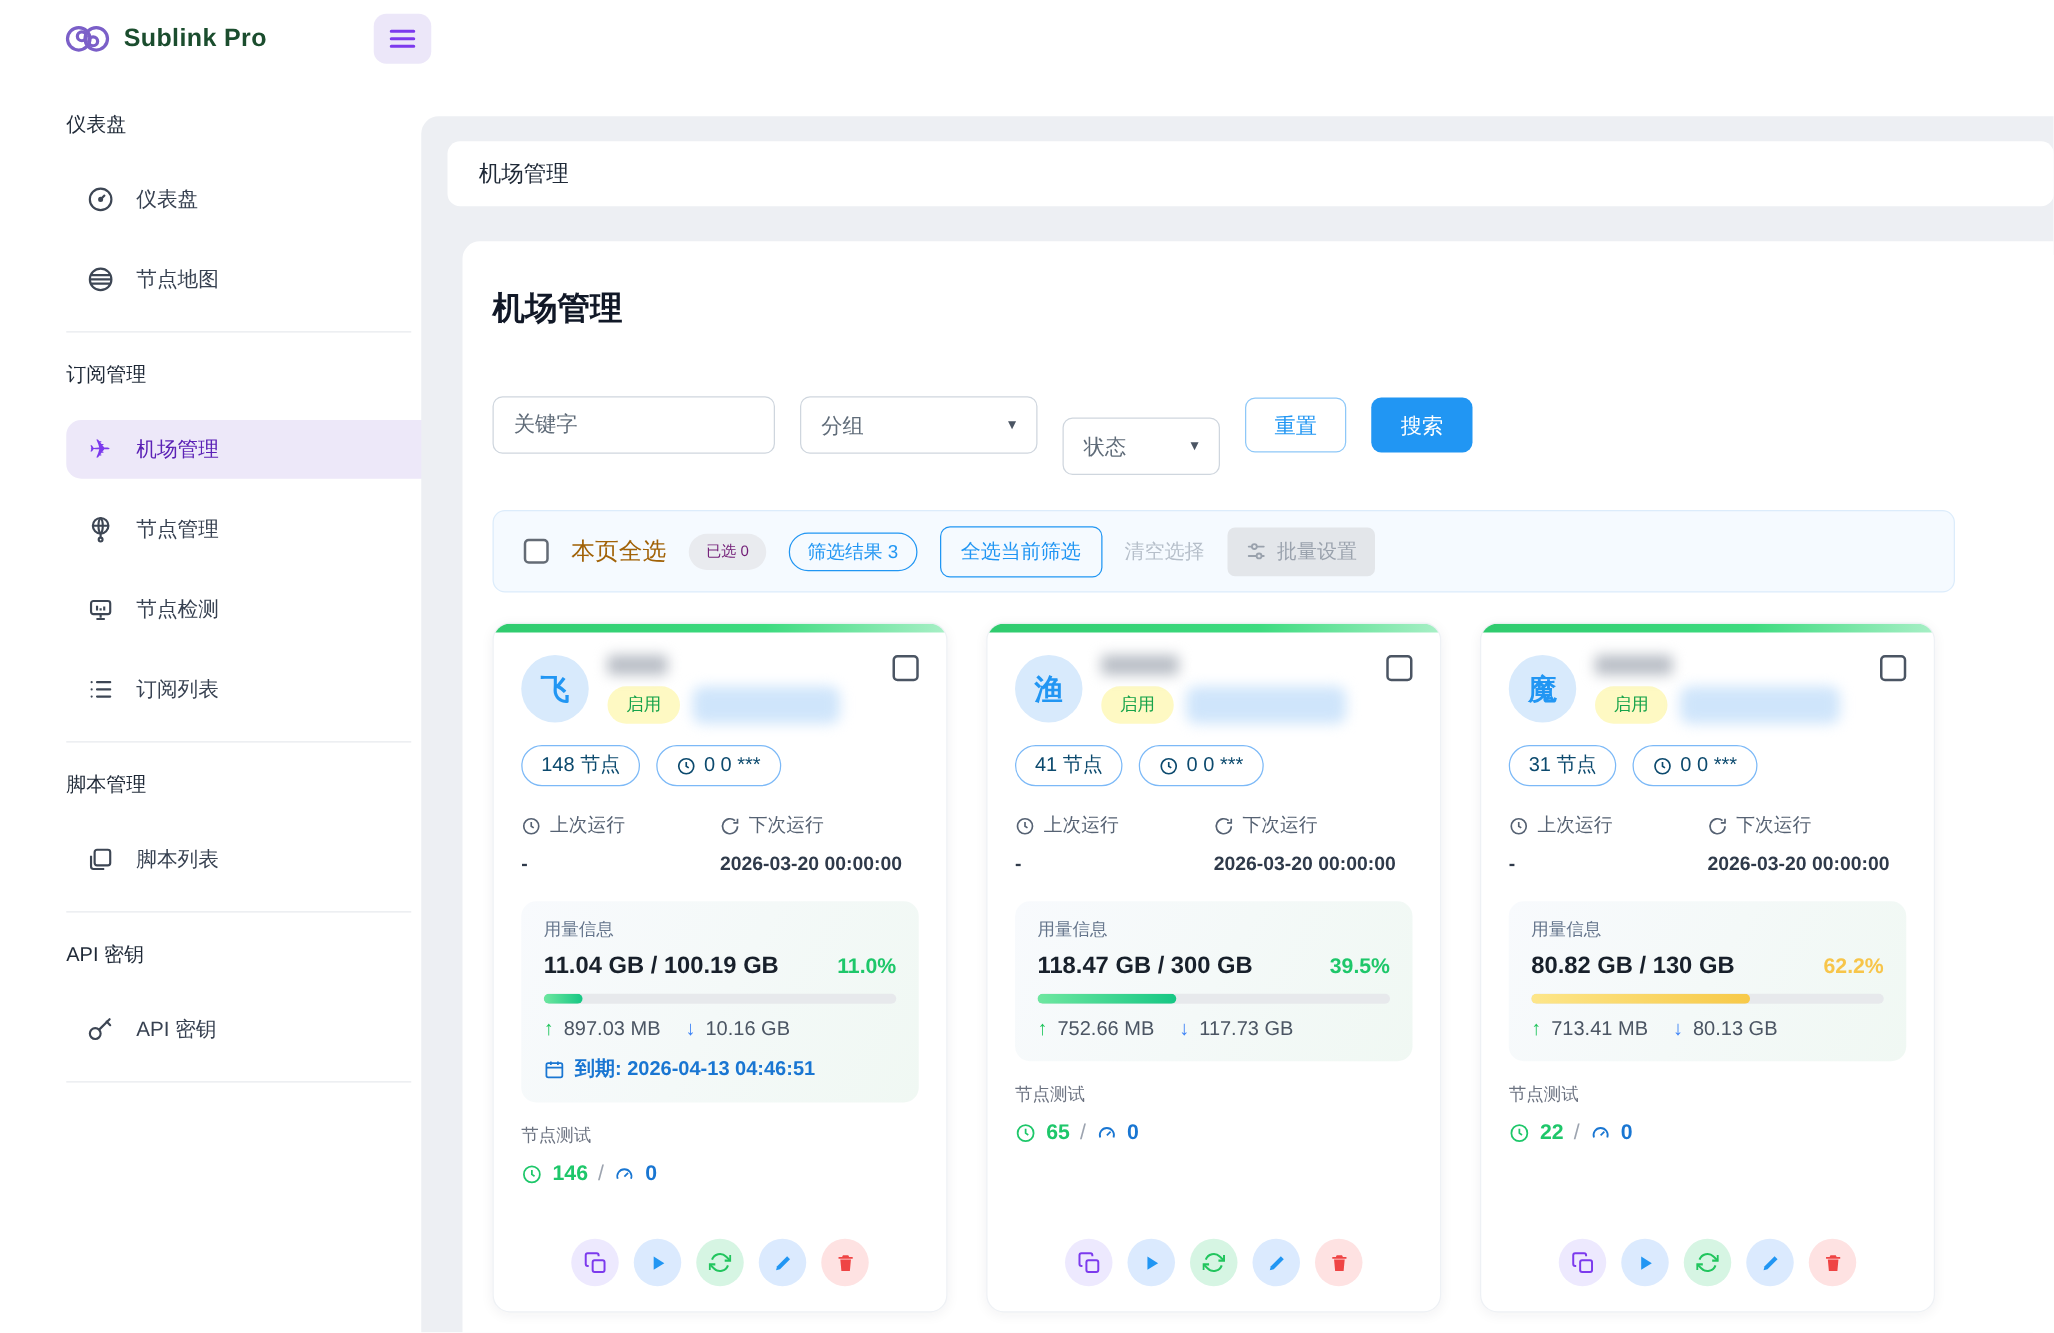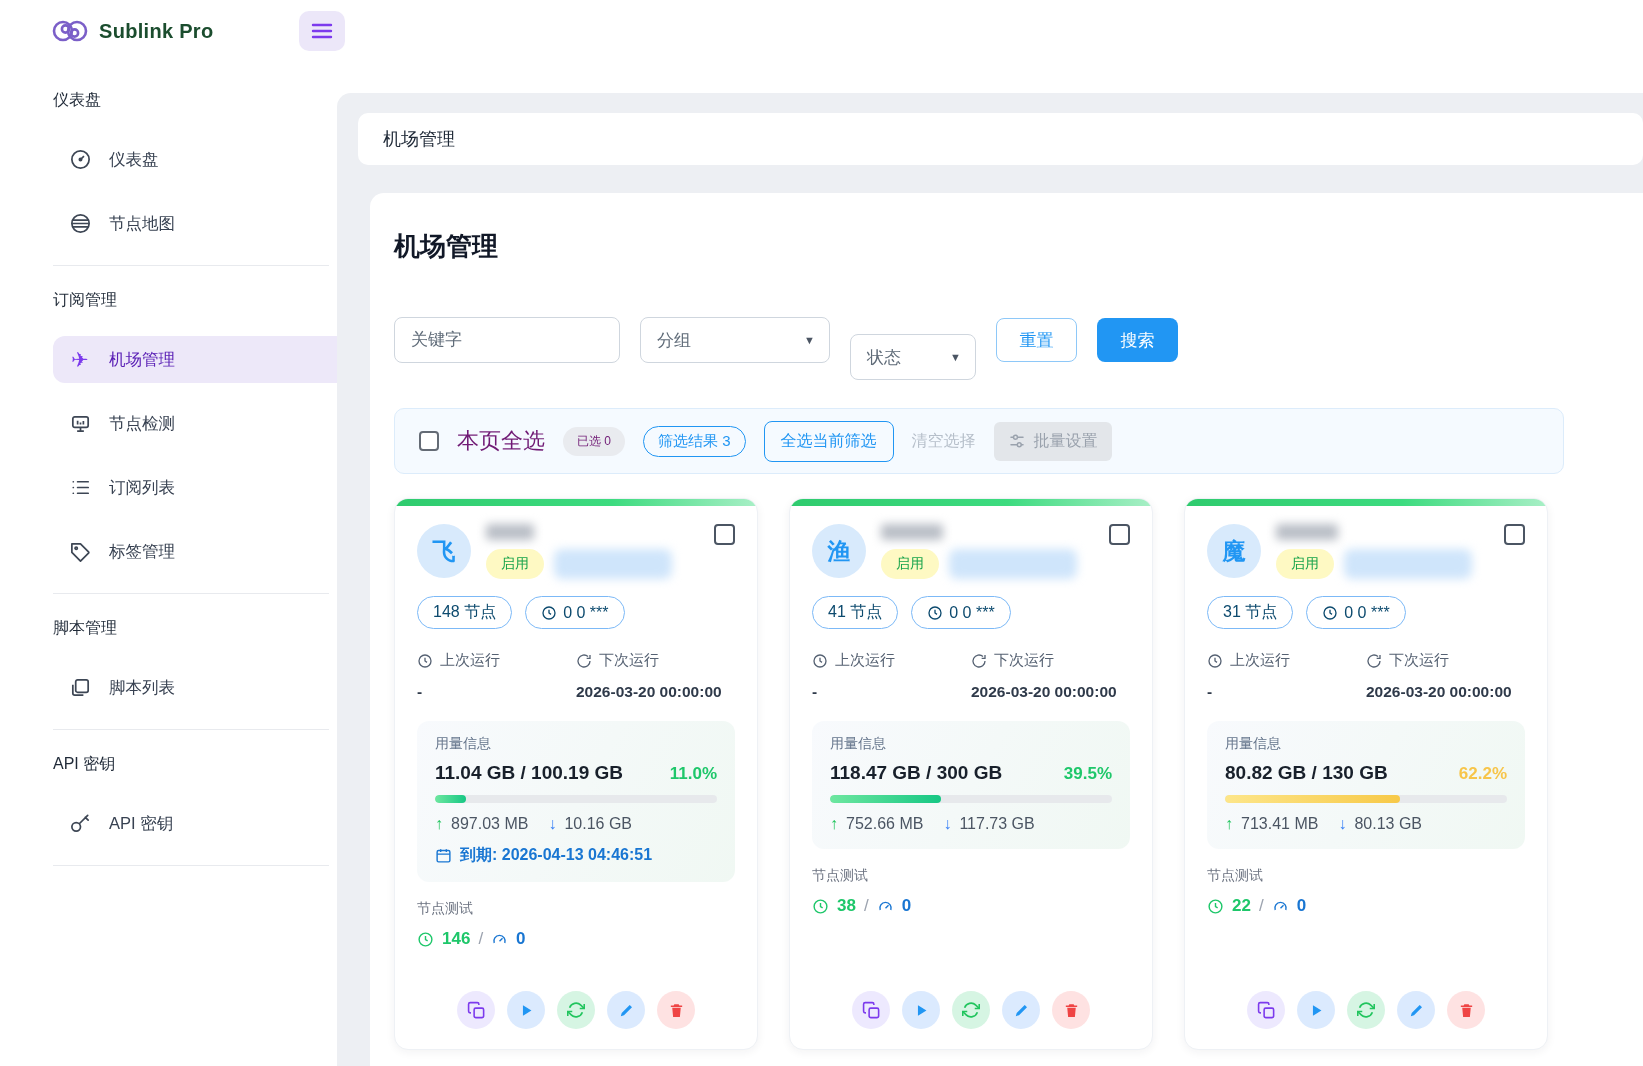--- a/index.html
+++ b/index.html
@@ -49,21 +49,21 @@
   .caret { font-size:11px; color:#4b5563; }
   .btn-reset { width:81px; height:44px; border-radius:8px; border:1px solid #8ec8f8; background:#fff;
     color:#2196f3; font-size:17px; cursor:pointer; font-family:inherit; }
   .btn-search { width:81px; height:44px; border-radius:8px; border:none; background:#2196f3;
     color:#fff; font-size:17px; cursor:pointer; font-family:inherit; }
 
   
   .selection-bar { margin-top:28px; width:1170px; height:66px; background:#f5faff;
     border:1px solid #dcecfb; border-radius:10px; display:flex; align-items:center; gap:18px; padding:0 24px; }
   .checkbox { width:20px; height:20px; border:2px solid #646b75; border-radius:4px; background:#fff; cursor:pointer; flex:none; }
-  .sel-text { font-size:22px; color:#701a75; }
+  .sel-text { font-size:19px; color:#a16207; }
   .badge-gray { background:#e9ebef; color:#701a75; font-size:12px; border-radius:15px; padding:6px 14px; }
   .pill-blue-o { border:1px solid #2196f3; color:#2196f3; font-size:15px; border-radius:16px; padding:5px 14px; background:transparent; cursor:pointer; }
   .btn-blue-o { border:1px solid #2196f3; color:#2196f3; font-size:16px; border-radius:8px; padding:9px 16px; background:transparent; cursor:pointer; font-family:inherit; }
   .txt-disabled { color:#b6bfca; font-size:16px; cursor:default; }
   .btn-batch { background:#e3e6ea; border:none; border-radius:6px; color:#9aa2ad; font-size:16px;
     padding:9px 14px; display:flex; align-items:center; gap:8px; cursor:default; font-family:inherit; }
 
   
   .cards-grid { display:grid; grid-template-columns:repeat(3,364px); gap:31px; margin-top:24px; }
   .card { height:552px; background:#fff; border:1px solid #eef1f5; border-radius:14px; overflow:hidden;
@@ -170,20 +170,30 @@
       </div>
 
       <hr class="side-divider">
       <div class="nav-header">订阅管理</div>
 
       <div class="nav-item active">
         <span class="nav-ic plane-glyph">✈</span>
         <span class="nav-label">机场管理</span>
       </div>
 
+      <div class="nav-item">
+        <span class="nav-ic">
+          <svg width="23" height="23" viewBox="0 0 24 24" fill="none" stroke="currentColor" stroke-width="1.8">
+            <circle cx="12" cy="9" r="6.5"></circle>
+              <path d="M5.5 9h13M12 2.5c2.4 1.8 2.4 11.2 0 13M12 2.5c-2.4 1.8-2.4 11.2 0 13M12 15.5v3"></path>
+            <circle cx="12" cy="20.5" r="1.6"></circle>
+          </svg>
+          </span>
+        <span class="nav-label">节点管理</span>
+      </div>
 
       <div class="nav-item">
         <span class="nav-ic">
           <svg width="23" height="23" viewBox="0 0 24 24" fill="none" stroke="currentColor" stroke-width="1.8">
             <rect x="4" y="5" width="16" height="11" rx="2"></rect>
               <path d="M9 9v4M12 11v2M15 9.5v3.5M12 16v3M8.5 20h7"></path>
           </svg>
           </span>
         <span class="nav-label">节点检测</span>
       </div>
@@ -191,29 +201,20 @@
       <div class="nav-item">
         <span class="nav-ic">
           <svg width="23" height="23" viewBox="0 0 24 24" fill="none" stroke="currentColor" stroke-width="1.8" stroke-linecap="round">
             <path d="M9 6h11M9 12h11M9 18h11M4.5 6h.01M4.5 12h.01M4.5 18h.01"></path>
           </svg>
           </span>
         <span class="nav-label">订阅列表</span>
       </div>
 
 
-      <div class="nav-item">
-        <span class="nav-ic">
-          <svg width="23" height="23" viewBox="0 0 24 24" fill="none" stroke="currentColor" stroke-width="1.8" stroke-linejoin="round">
-            <path d="M20.6 13.4L12 22l-9-9V4h9l8.6 8.6a1.9 1.9 0 0 1 0 .8z"></path>
-              <circle cx="7.5" cy="8.5" r="1.2"></circle>
-          </svg>
-          </span>
-        <span class="nav-label">标签管理</span>
-      </div>
 
       <hr class="side-divider">
       <div class="nav-header">脚本管理</div>
 
       <div class="nav-item">
         <span class="nav-ic">
           <svg width="23" height="23" viewBox="0 0 24 24" fill="none" stroke="currentColor" stroke-width="1.8">
             <rect x="7" y="4" width="13" height="13" rx="2"></rect>
               <path d="M4 9v9a2 2 0 0 0 2 2h9"></path>
           </svg>
@@ -480,21 +481,21 @@
               </div>
             </div>
             <div class="test-label">节点测试</div>
             <div class="test-row">
               <span class="tc-green">
                 <svg width="17" height="17" viewBox="0 0 24 24" fill="none" stroke="currentColor" stroke-width="2">
                     <circle cx="12" cy="12" r="9"></circle>
                     <path d="M12 7v5l3 2"></path>
                   </svg>
                 </span>
-              <span class="tc-green">38</span>
+              <span class="tc-green">65</span>
               <span class="test-sep">/</span>
               <span class="tc-blue">
                 <svg width="17" height="17" viewBox="0 0 24 24" fill="none" stroke="currentColor" stroke-width="2">
                     <path d="M4.5 17a8 8 0 1 1 15 0"></path>
                     <path d="M12 14.5l4.2-4.2"></path>
                   </svg>
                 </span>
               <span class="tc-blue">0</span>
             </div>
             <div class="actions">

